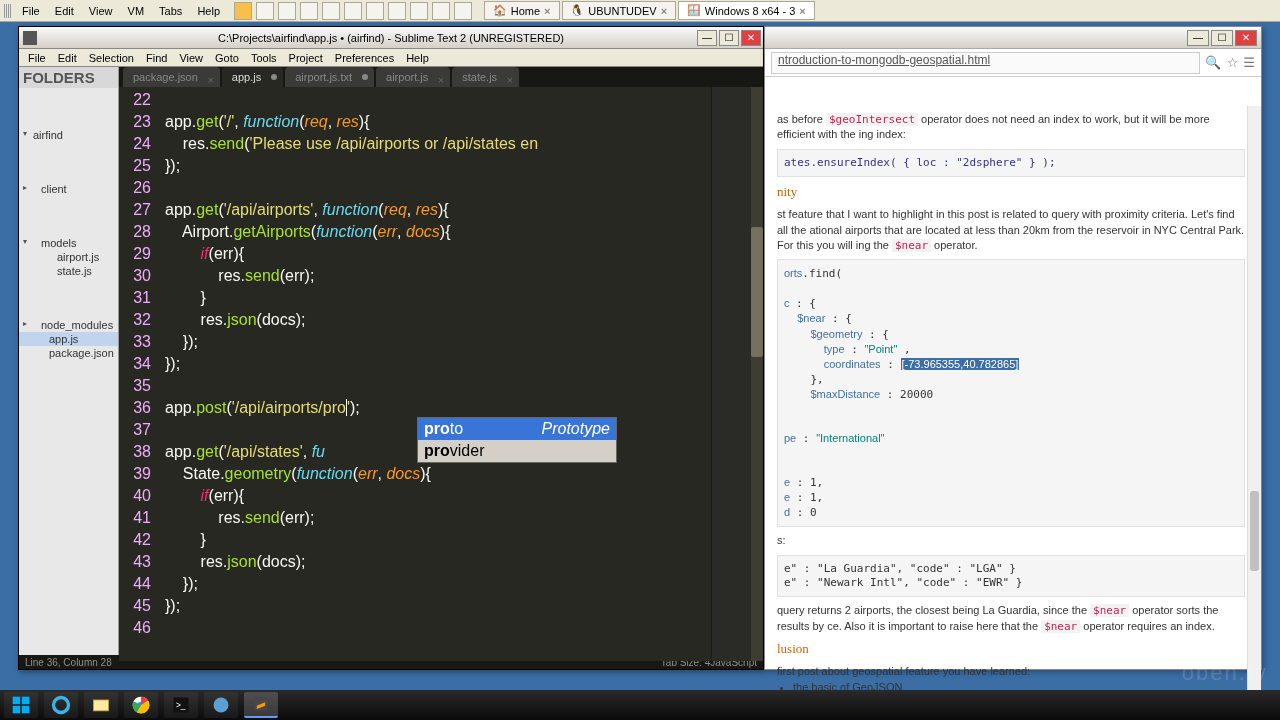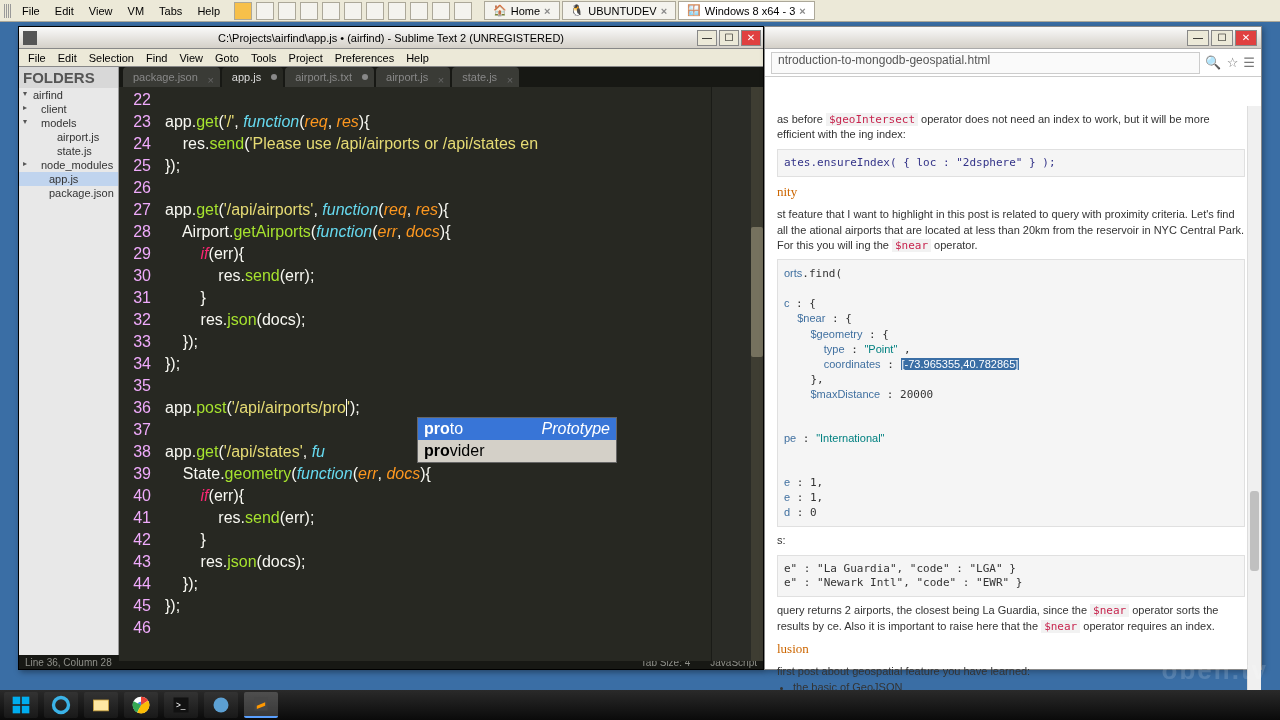--- a/index.html
+++ b/index.html
@@ -21,21 +21,21 @@
 .st-title { height:22px; background:linear-gradient(#fafafa,#d4d0c8); display:flex; align-items:center; justify-content:center; font-size:11px; position:relative; border-bottom:1px solid #888;}
 .st-title .app-icon { position:absolute; left:4px; width:14px; height:14px; background:#555;}
 .st-title .wcontrols { position:absolute; right:2px; display:flex; gap:2px;}
 .st-title .wbtn { width:20px; height:16px; font-size:10px; display:flex; align-items:center; justify-content:center; background:#ece9d8;border:1px solid #888;}
 .st-title .wbtn.close { background:#e04040; color:#fff;}
 .st-menu { height:18px; background:#ece9d8; font-size:11px; display:flex; align-items:center; padding:0 4px; gap:2px; border-bottom:1px solid #888;}
 .st-menu span { padding:0 5px;}
 .st-body { display:flex; height:calc(100% - 40px - 14px);}
 .sidebar { width:100px; background:#e8e8e8; font-size:11px; color:#333; border-right:1px solid #999; overflow:hidden;}
 .sidebar .hdr { background:#d8d8d8; padding:2px 4px; font-weight:bold; font-size:15px; color:#555;}
-.sidebar .folder { padding:1px 0 1px 14px; position:relative;}
+.sidebar .folder { padding:1px 0 1px 14px; position:relative;margin-top:40px;}
 .sidebar .folder::before { content:"▸"; position:absolute; left:4px; font-size:8px; color:#555;}
 .sidebar .folder.open::before { content:"▾";}
 .sidebar .file { padding:1px 0 1px 24px;}
 .sidebar .active { background:#c0d4ee;}
 .sidebar .d1 { padding-left:22px;}
 .sidebar .d2 { padding-left:30px;}
 .sidebar .d3 { padding-left:38px;}
 .editor-wrap { flex:1; display:flex; flex-direction:column;}
 .tabbar { height:22px; background:#171814; display:flex; align-items:flex-end; padding-left:4px;}
 .tab { height:20px; padding:0 22px 0 10px; background:#3a3b36; color:#888; font-size:11px; line-height:20px; margin-right:2px; position:relative; border-radius:4px 4px 0 0;}
@@ -52,49 +52,49 @@
 .st-fn { color:#66d9ef; font-style:italic;}
 .str { color:#e6db74;}
 .fn { color:#a6e22e;}
 .par { color:#fd971f; font-style:italic;}
 .autocomplete { position:absolute; background:#d4d0c8; border:1px solid #666; color:#000; font-family:Consolas,monospace; font-size:16px; line-height:22px; width:200px;}
 .autocomplete .row { padding:0 6px; display:flex; justify-content:space-between;}
 .autocomplete .row.sel { background:#3875d7; color:#fff;}
 .autocomplete .match { font-weight:bold;}
 .autocomplete .right { font-style:italic;}
 .statusbar { height:14px; background:#171814; color:#8f908a; font-size:10px; display:flex; align-items:center; padding:0 6px; justify-content:space-between;}
-.statusbar .right { display:flex; gap:20px;}
+.statusbar .right { display:flex; }
 
 
 .browser { position:absolute; left:764px; top:26px; width:498px; height:644px; background:#fff; border:1px solid #888; box-shadow:2px 2px 6px rgba(0,0,0,.3);}
 .br-title { height:22px; background:linear-gradient(#fafafa,#d4d0c8); border-bottom:1px solid #aaa; display:flex; justify-content:flex-end; align-items:center; padding:0 4px;}
 .br-title .wbtn { width:22px; height:16px; font-size:10px; display:flex; align-items:center; justify-content:center; border:1px solid #888; margin-left:2px; background:#ece9d8;}
 .br-title .wbtn.close { background:#e04040; color:#fff;}
 .url-bar { height:28px; border-bottom:1px solid #ccc; display:flex; align-items:center; padding:0 6px; gap:6px;}
-.url-field { flex:1; height:22px; border:1px solid #ccc; font-size:12px; padding:0 6px; background:#fafafa;color:#555;}
+.url-field { flex:1; height:22px; border:1px solid #ccc; font-size:12px; padding:0 6px; background:#fafafa;color:#555;text-decoration:underline;}
 .br-icons { font-size:13px; color:#777; display:flex; gap:5px;}
 .page { padding:6px 16px 6px 12px; font-size:11px; color:#333; font-family:Georgia,serif; line-height:1.4; overflow:hidden; position:relative; height:calc(100% - 50px);margin-top:29px;}
 .page code, .page pre { font-family:monospace; font-size:11px;}
 .page pre { background:#f5f5f5; border:1px solid #e0e0e0; padding:6px; margin:6px 0; color:#333; line-height:1.3;}
 .page pre.hl { color:#338; }
 .page .k { color:#008080;}
 .page .n { color:#4070a0;}
 .inline-code { background:#f2f2f2; padding:0 3px; font-family:monospace; color:#c7254e;}
 .page h4 { color:#cc6600; font-size:13px; margin:6px 0; font-weight:normal; font-family:Georgia,serif;}
 .page ul { margin-left:16px;}
 .page .sel { background:#3a6ea5; color:#fff; padding:0 1px;text-align:center;}
 .page-scroll { position:absolute; right:0; top:0; width:14px; height:100%; background:#f0f0f0; border-left:1px solid #ddd;}
 .page-scroll .thumb { position:absolute; top:65%; height:80px; left:2px; right:2px; background:#c0c0c0; border-radius:3px;}
 
 
 .taskbar { position:absolute; left:0; bottom:0; width:100%; height:30px; background:linear-gradient(#2a2a2a,#0a0a0a); display:flex; align-items:center; padding:0 4px; gap:6px;}
 .taskbar .tbtn { width:34px; height:26px; background:rgba(255,255,255,.05); display:flex; align-items:center; justify-content:center; border-radius:2px;}
 .taskbar .tbtn.active { background:rgba(255,255,255,.18); border-bottom:2px solid #5aa0ff;}
 .taskbar svg { width:20px; height:20px;}
-.watermark { position:absolute; right:12px; bottom:34px; color:rgba(255,255,255,.15); font-size:26px; font-weight:bold; letter-spacing:2px;}
+.watermark { position:absolute; right:12px; bottom:34px; color:rgba(255,255,255,.15); font-size:22px; font-weight:normal; letter-spacing:2px;}
 </style>
 </head>
 <body>
 
 <div class="vm-toolbar">
   <div class="grip"></div>
   <div class="vm-menu">
     <span>File</span>
     <span>Edit</span>
     <span>View</span>

